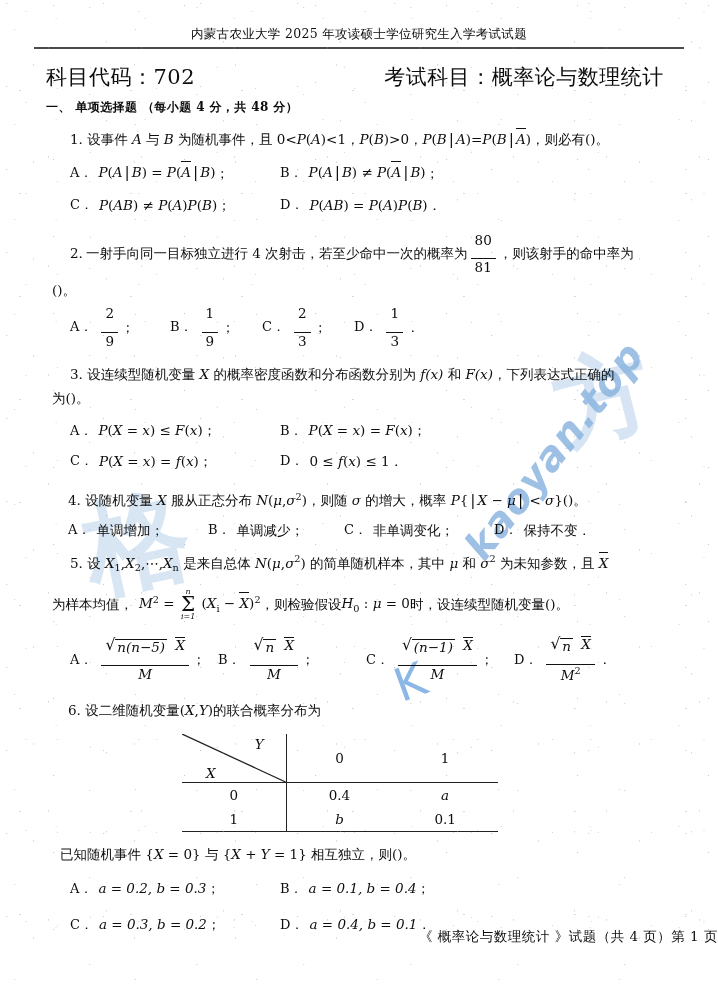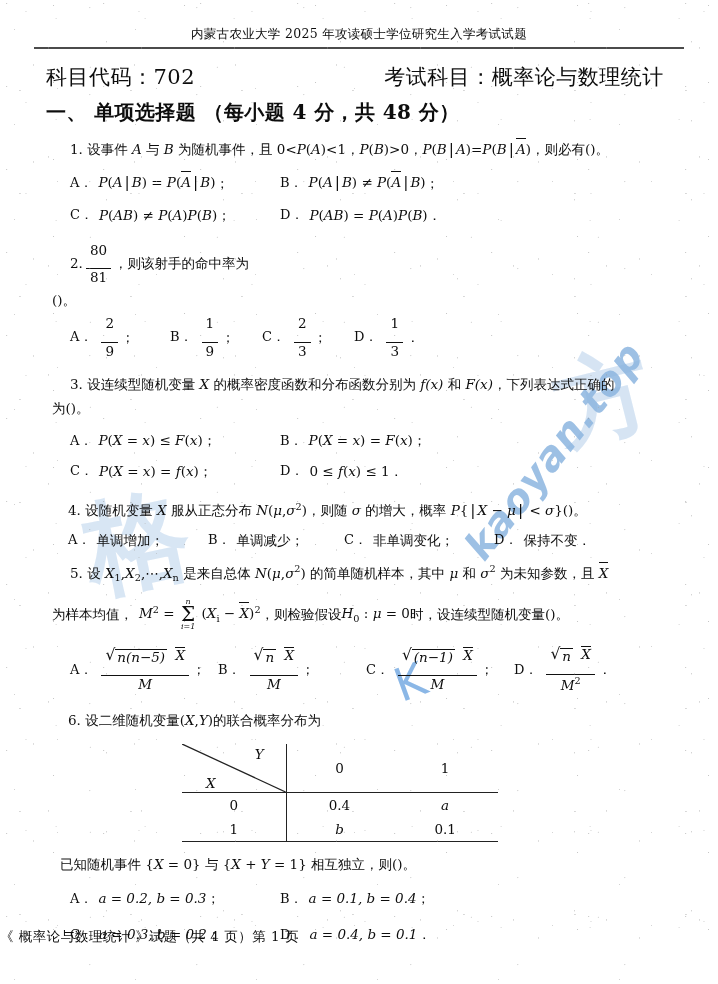--- a/index.html
+++ b/index.html
@@ -75,21 +75,21 @@
   }
   .code-row{
     display:flex;margin:14px 46px 0 46px;font-size:21px;letter-spacing:.5px;
   }
   .code-left{flex:0 0 330px;}
   .code-right{flex:1;text-align:center;}
   .subtitle{
     text-align:center;font-size:21px;margin-top:2px;padding-left:30px;
   }
   .section-line{
-    margin:8px 0 0 46px;font-size:20px;font-weight:700;letter-spacing:.4px;
+    margin:8px 0 0 46px;font-size:12px;font-weight:700;letter-spacing:.4px;
   }
 
   .q{margin:0 17px 0 70px;font-size:13.5px;line-height:1.5;}
   .q-stem{margin-top:12px;padding-right:24px;}
   .q-cont{margin-left:-18px;}
   .opts{display:flex;margin-top:10px;}
   .opt{display:flex;align-items:center;}
   .opt-lbl{margin-right:6px;font-size:13px;}
   .opt-w1{width:210px;}
   .opt-w2{width:205px;}
@@ -133,21 +133,21 @@
   .jtbl .corner .diag{
     position:absolute;left:0;top:0;width:100%;height:100%;
   }
   .jtbl .topcell{border-bottom:1.4px solid #222;height:48px;width:106px;}
   .jtbl .hcell{border-right:1.4px solid #222;}
   .jtbl .lastrow td{border-bottom:1.4px solid #222;}
 
   .q6-after{margin:14px 0 0 60px;font-size:13.5px;}
 
   .footer{
-    position:absolute;left:0;right:0;top:928px;text-align:left;
+    position:absolute;left:0;right:0;top:928px;text-align:right;
     font-size:13.5px;letter-spacing:.5px;z-index:3;
   }
 </style>
 </head>
 <body>
 
 <div id="page">
 
   <div class="wm" id="wm-char-right">方</div>
   <div class="wm" id="wm-char-left">格</div>
@@ -193,20 +193,21 @@
           <span class="opt-lbl">D．</span>
           <span><span class="mi">P</span>(<span class="mi">AB</span>) = <span class="mi">P</span>(<span class="mi">A</span>)<span class="mi">P</span>(<span class="mi">B</span>)</span>
           <span>．</span>
         </div>
       </div>
     </div>
 
     <div class="q" style="margin-top:18px;">
       <div class="q-stem" style="display:flex;align-items:center;">
         <span>2.</span>
+        <span style="margin-left:3px;">一射手向同一目标独立进行 4 次射击，若至少命中一次的概率为</span>
         <span class="frac">
           <span class="num mn">80</span>
           <span class="den mn">81</span>
         </span>
         <span>，则该射手的命中率为</span>
       </div>
       <div class="q-cont" style="margin-top:6px;">()。</div>
 
       <div class="opts" style="margin-top:6px;align-items:center;">
         <div class="opt opt-q2">

